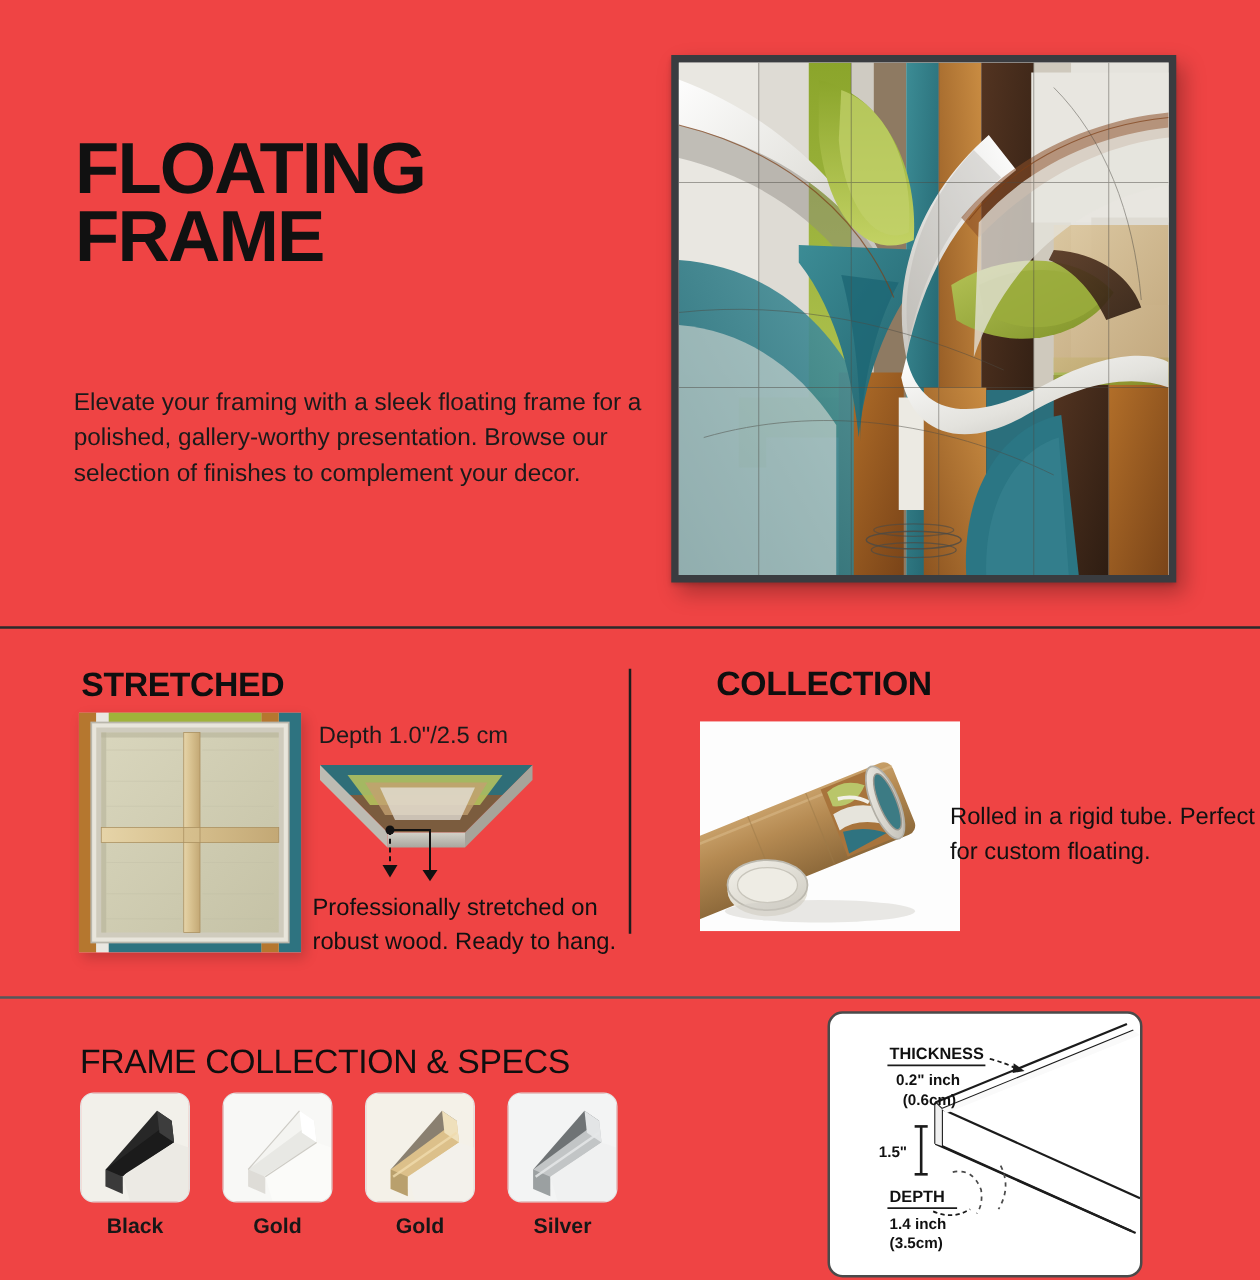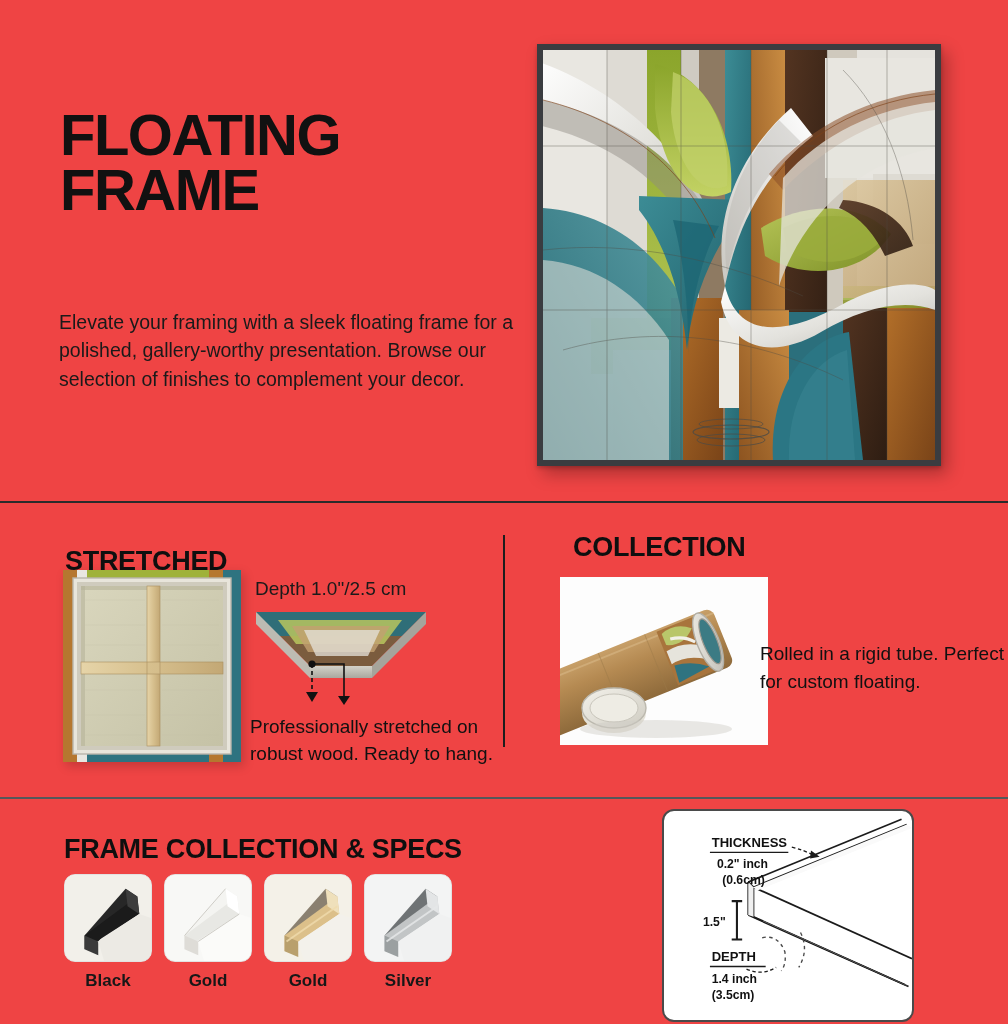--- a/index.html
+++ b/index.html
@@ -38,21 +38,21 @@
 
   
   .h-divider { position:absolute; left:0; width:1008px; height:2px; background:#2b2b2b; }
   #divider-1 { top: 501px; }
   #divider-2 { top: 797px; background:#55585a; height:2px; }
   #v-divider {
     position:absolute; left:503px; top:535px; width:2px; height:212px; background:#1d1d1d;
   }
 
   
-  #section-stretched { position:absolute; left:0; top:515px; width:503px; height:296px; }
+  #section-stretched { position:absolute; left:0; top:502px; width:503px; height:296px; }
   #section-unstretched { position:absolute; left:505px; top:502px; width:503px; height:296px; }
   .col-heading {
     position:absolute; font-size: 27px; font-weight: bold;
     letter-spacing: -0.3px; color:#0f0f0f;
   }
   #stretched-heading { left: 65px; top: 31px; }
   #unstretched-heading { left: 68px; top: 30px; }
 
   #canvas-back-photo {
     position:absolute; left: 63px; top: 570px; width: 178px; height: 192px;
@@ -71,23 +71,23 @@
   #tube-photo { position:absolute; left: 560px; top: 577px; width: 208px; height: 168px; }
   #unstretched-caption {
     position:absolute; left: 760px; top: 640px; width: 244px;
     font-size: 19px; line-height: 1.45; color:#111111;
   }
 
   
   #section-frames { position:absolute; left:0; top:799px; width:1008px; height:225px; }
   #frames-heading {
     position:absolute; left: 64px; top: 35px;
-    font-size: 27px; font-weight:bold; letter-spacing:-0.3px; color:#0f0f0f;
-  }
-  #swatch-row { position:absolute; left: 64px; top: 75px; display:flex; gap: 12px; }
+    font-size: 27px; font-weight:normal; letter-spacing:-0.3px; color:#0f0f0f;
+  }
+  #swatch-row { position:absolute; left: 64px; top: 75px; display:flex; gap: 26px; }
   .swatch-cell { width: 88px; }
   .swatch-tile {
     width: 88px; height: 88px; border-radius: 11px; overflow:hidden;
     border: 1px solid #e2e2e2;
     background: linear-gradient(145deg,#fdfdfb 0%,#f3f1ec 55%,#e9e7e1 100%);
     position:relative;
   }
   .swatch-tile svg { display:block; width:100%; height:100%; }
   .swatch-label {
     margin-top: 9px; text-align:center;

